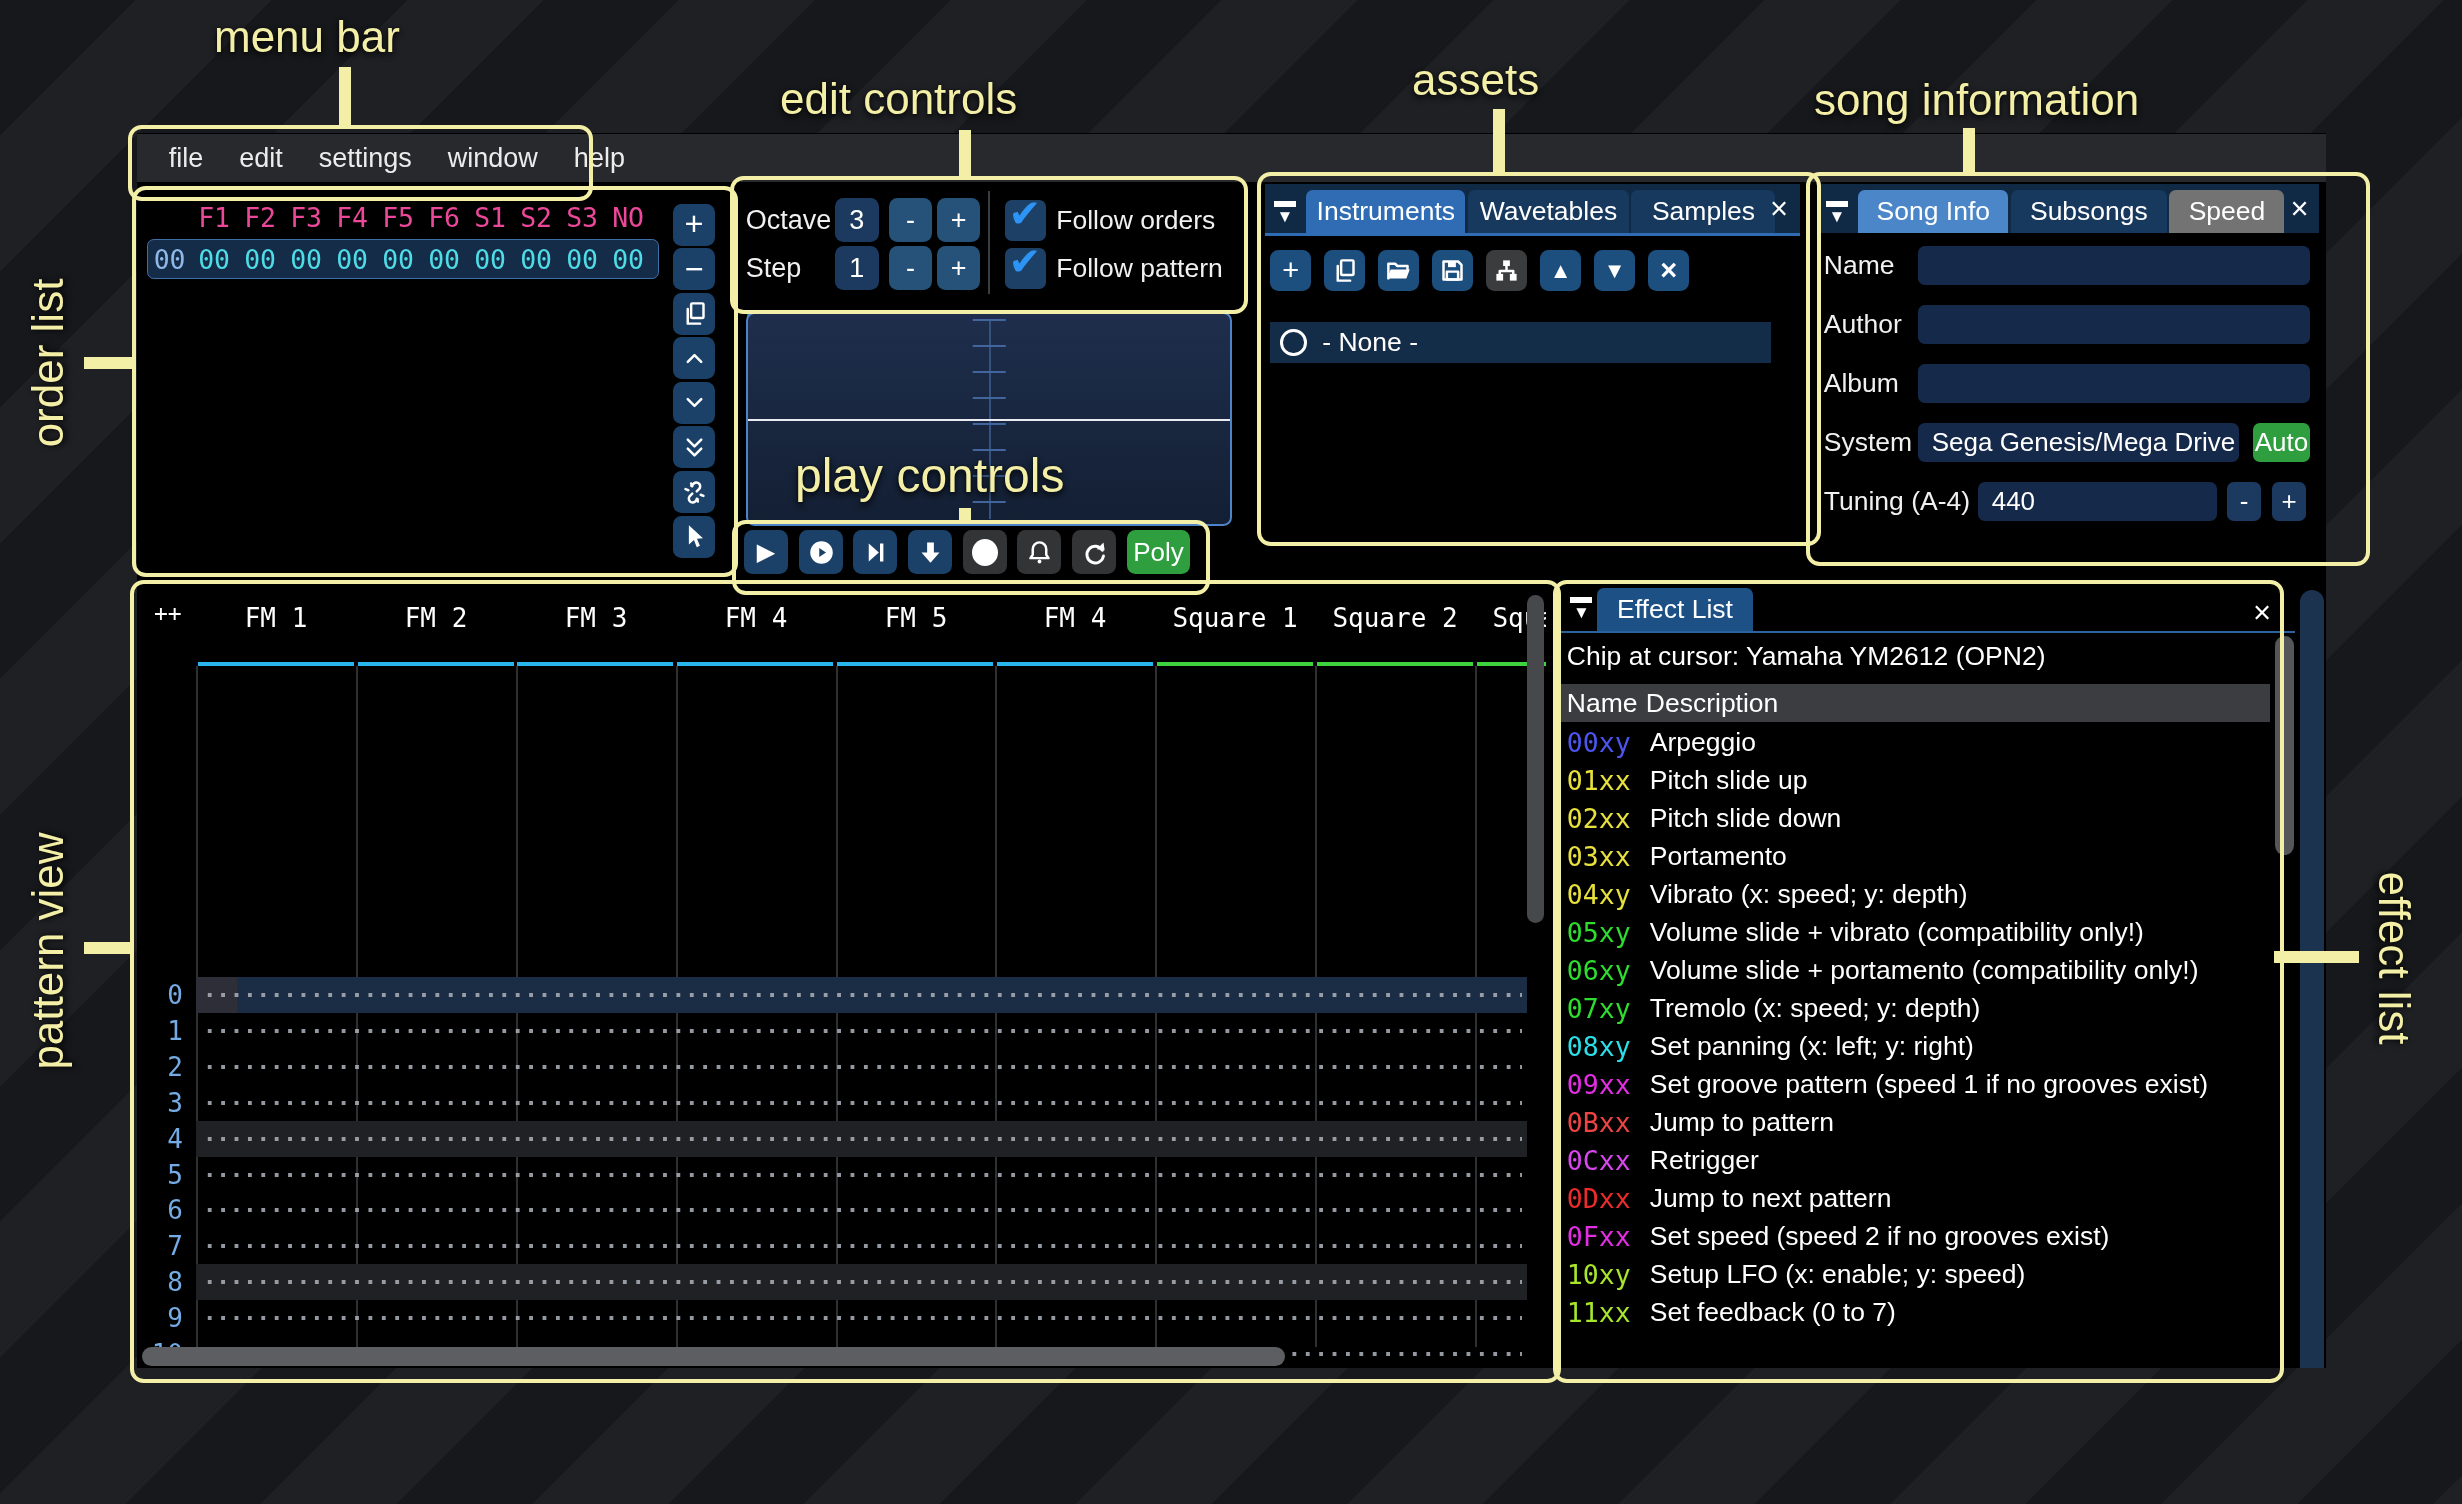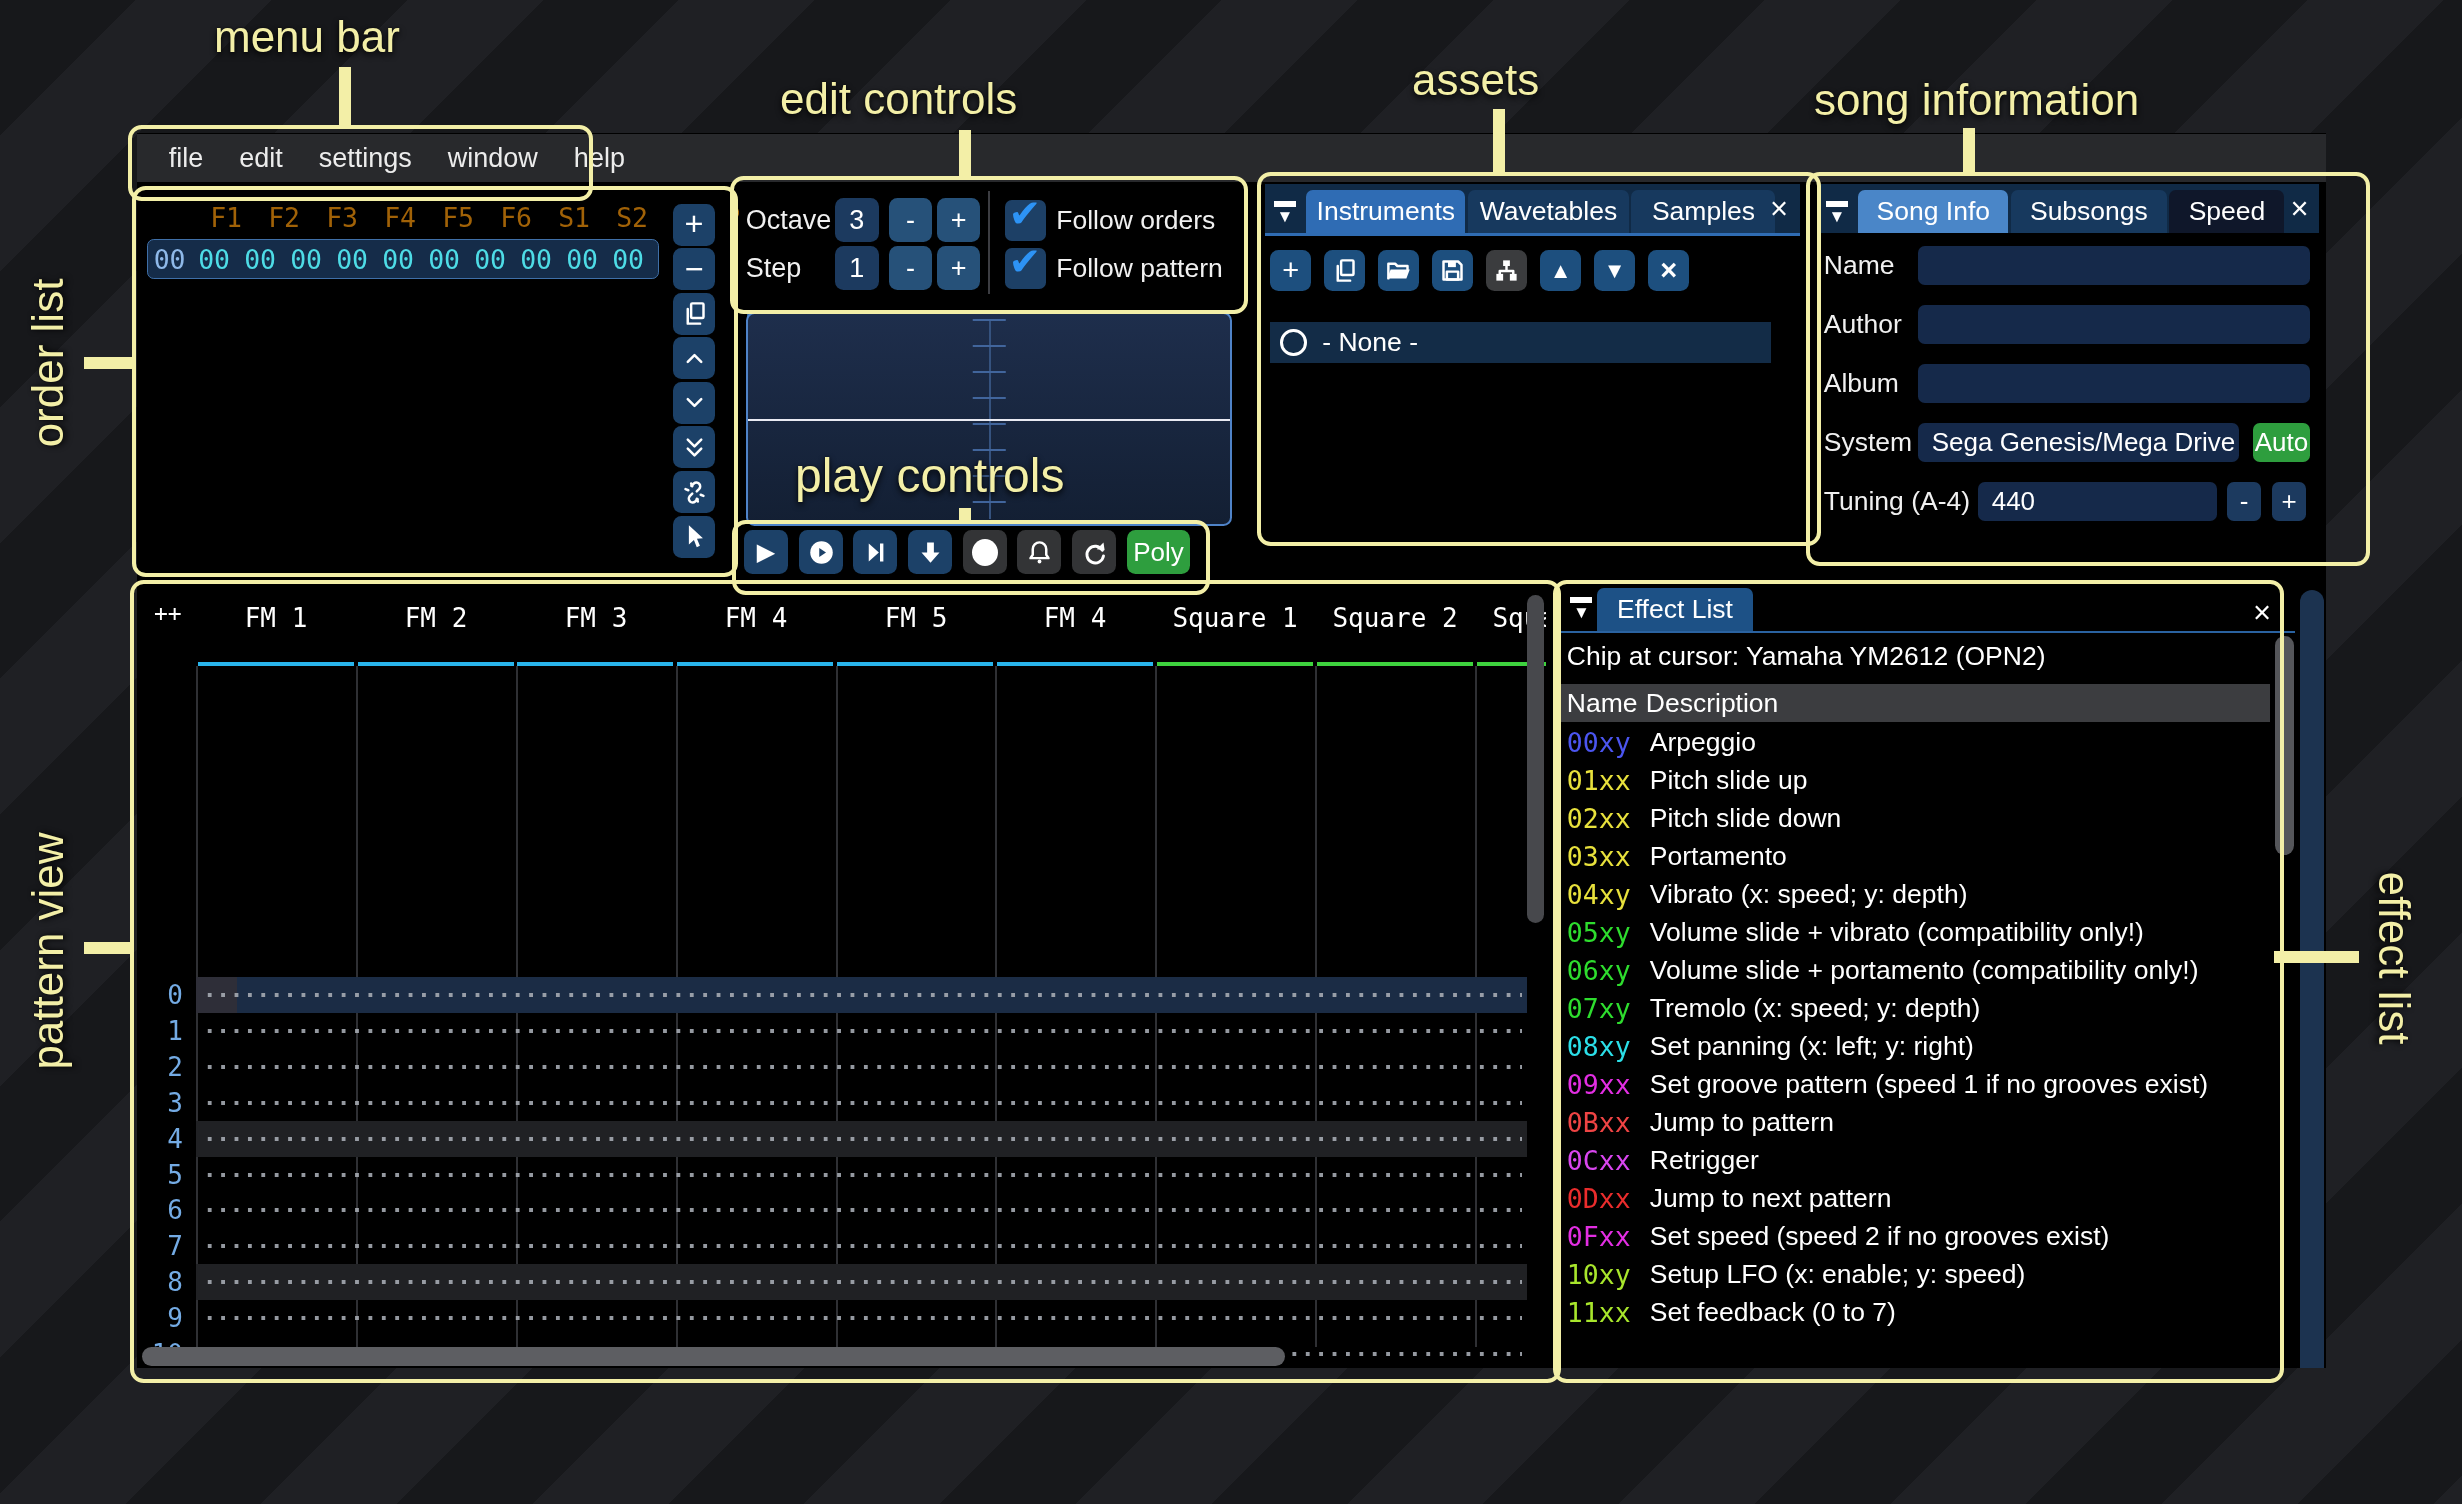--- a/index.html
+++ b/index.html
@@ -11,21 +11,21 @@
     display:flex;align-items:center;padding-left:13.7px;box-sizing:border-box;}
   .menu-item{padding:0 18px;font-size:27px;color:#ececec;}
   .win{position:absolute;background:#000;}
   .flair{position:absolute;width:0;height:0;border-top:17px solid #2a5c94;border-right:17px solid transparent;}
   .mono{font-family:"DejaVu Sans Mono",monospace;}
 
   
   .order-win{left:142px;top:195px;width:581px;height:363px;}
   .order-header{position:absolute;left:5.1px;top:6.8px;width:513px;display:grid;
     grid-template-columns:44px repeat(10,46px);font-family:"DejaVu Sans Mono",monospace;
-    font-size:26.5px;color:#a16207;text-align:center;gap:12px;}
+    font-size:26.5px;color:#ec4899;text-align:center;}
   .order-row{position:absolute;left:5.1px;top:44px;width:510px;height:38px;background:#152c49;
     border:1.7px solid #3f6fa7;border-radius:6.8px;display:grid;grid-template-columns:43px repeat(10,46px);
     align-items:center;text-align:center;font-family:"DejaVu Sans Mono",monospace;font-size:26.5px;color:#4edce6;}
   .order-idx{color:#8fb9e9;}
   .order-btns{position:absolute;left:531px;top:8.5px;display:flex;flex-direction:column;gap:2.6px;}
   .sbtn{width:42px;height:42px;background:#1c4168;border-radius:8.5px;color:#fff;
     display:flex;align-items:center;justify-content:center;font-size:32.5px;}
   .svgi{width:27px;height:27px;}
   .svgi *{stroke:#fff;stroke-width:2.2;fill:none;stroke-linecap:round;stroke-linejoin:round;}
   .svgi .fl{fill:#fff;stroke:none;}
@@ -370,21 +370,21 @@
       <div class="collapse-ic">
         <span class="bar"></span>
           <span class="tri">▼</span>
       </div>
       <div class="tab" style="width:150px;;background:#4a86c8">
           <span>Song Info</span>
         </div>
       <div class="tab" style="width:156px;;background:#17395e">
           <span>Subsongs</span>
         </div>
-      <div class="tab" style="width:115px;;background:#0f172a">
+      <div class="tab" style="width:115px;;background:#737373">
           <span>Speed</span>
         </div>
     </div>
     <div class="close-x" style="right:10.3px;">×</div>
     <div class="si-row" style="top:62px;">Name</div>
     <div class="si-input" style="left:101px;top:62px;width:392px;"></div>
     <div class="si-row" style="top:121px;">Author</div>
     <div class="si-input" style="left:101px;top:121px;width:392px;"></div>
     <div class="si-row" style="top:180px;">Album</div>
     <div class="si-input" style="left:101px;top:180px;width:392px;"></div>

